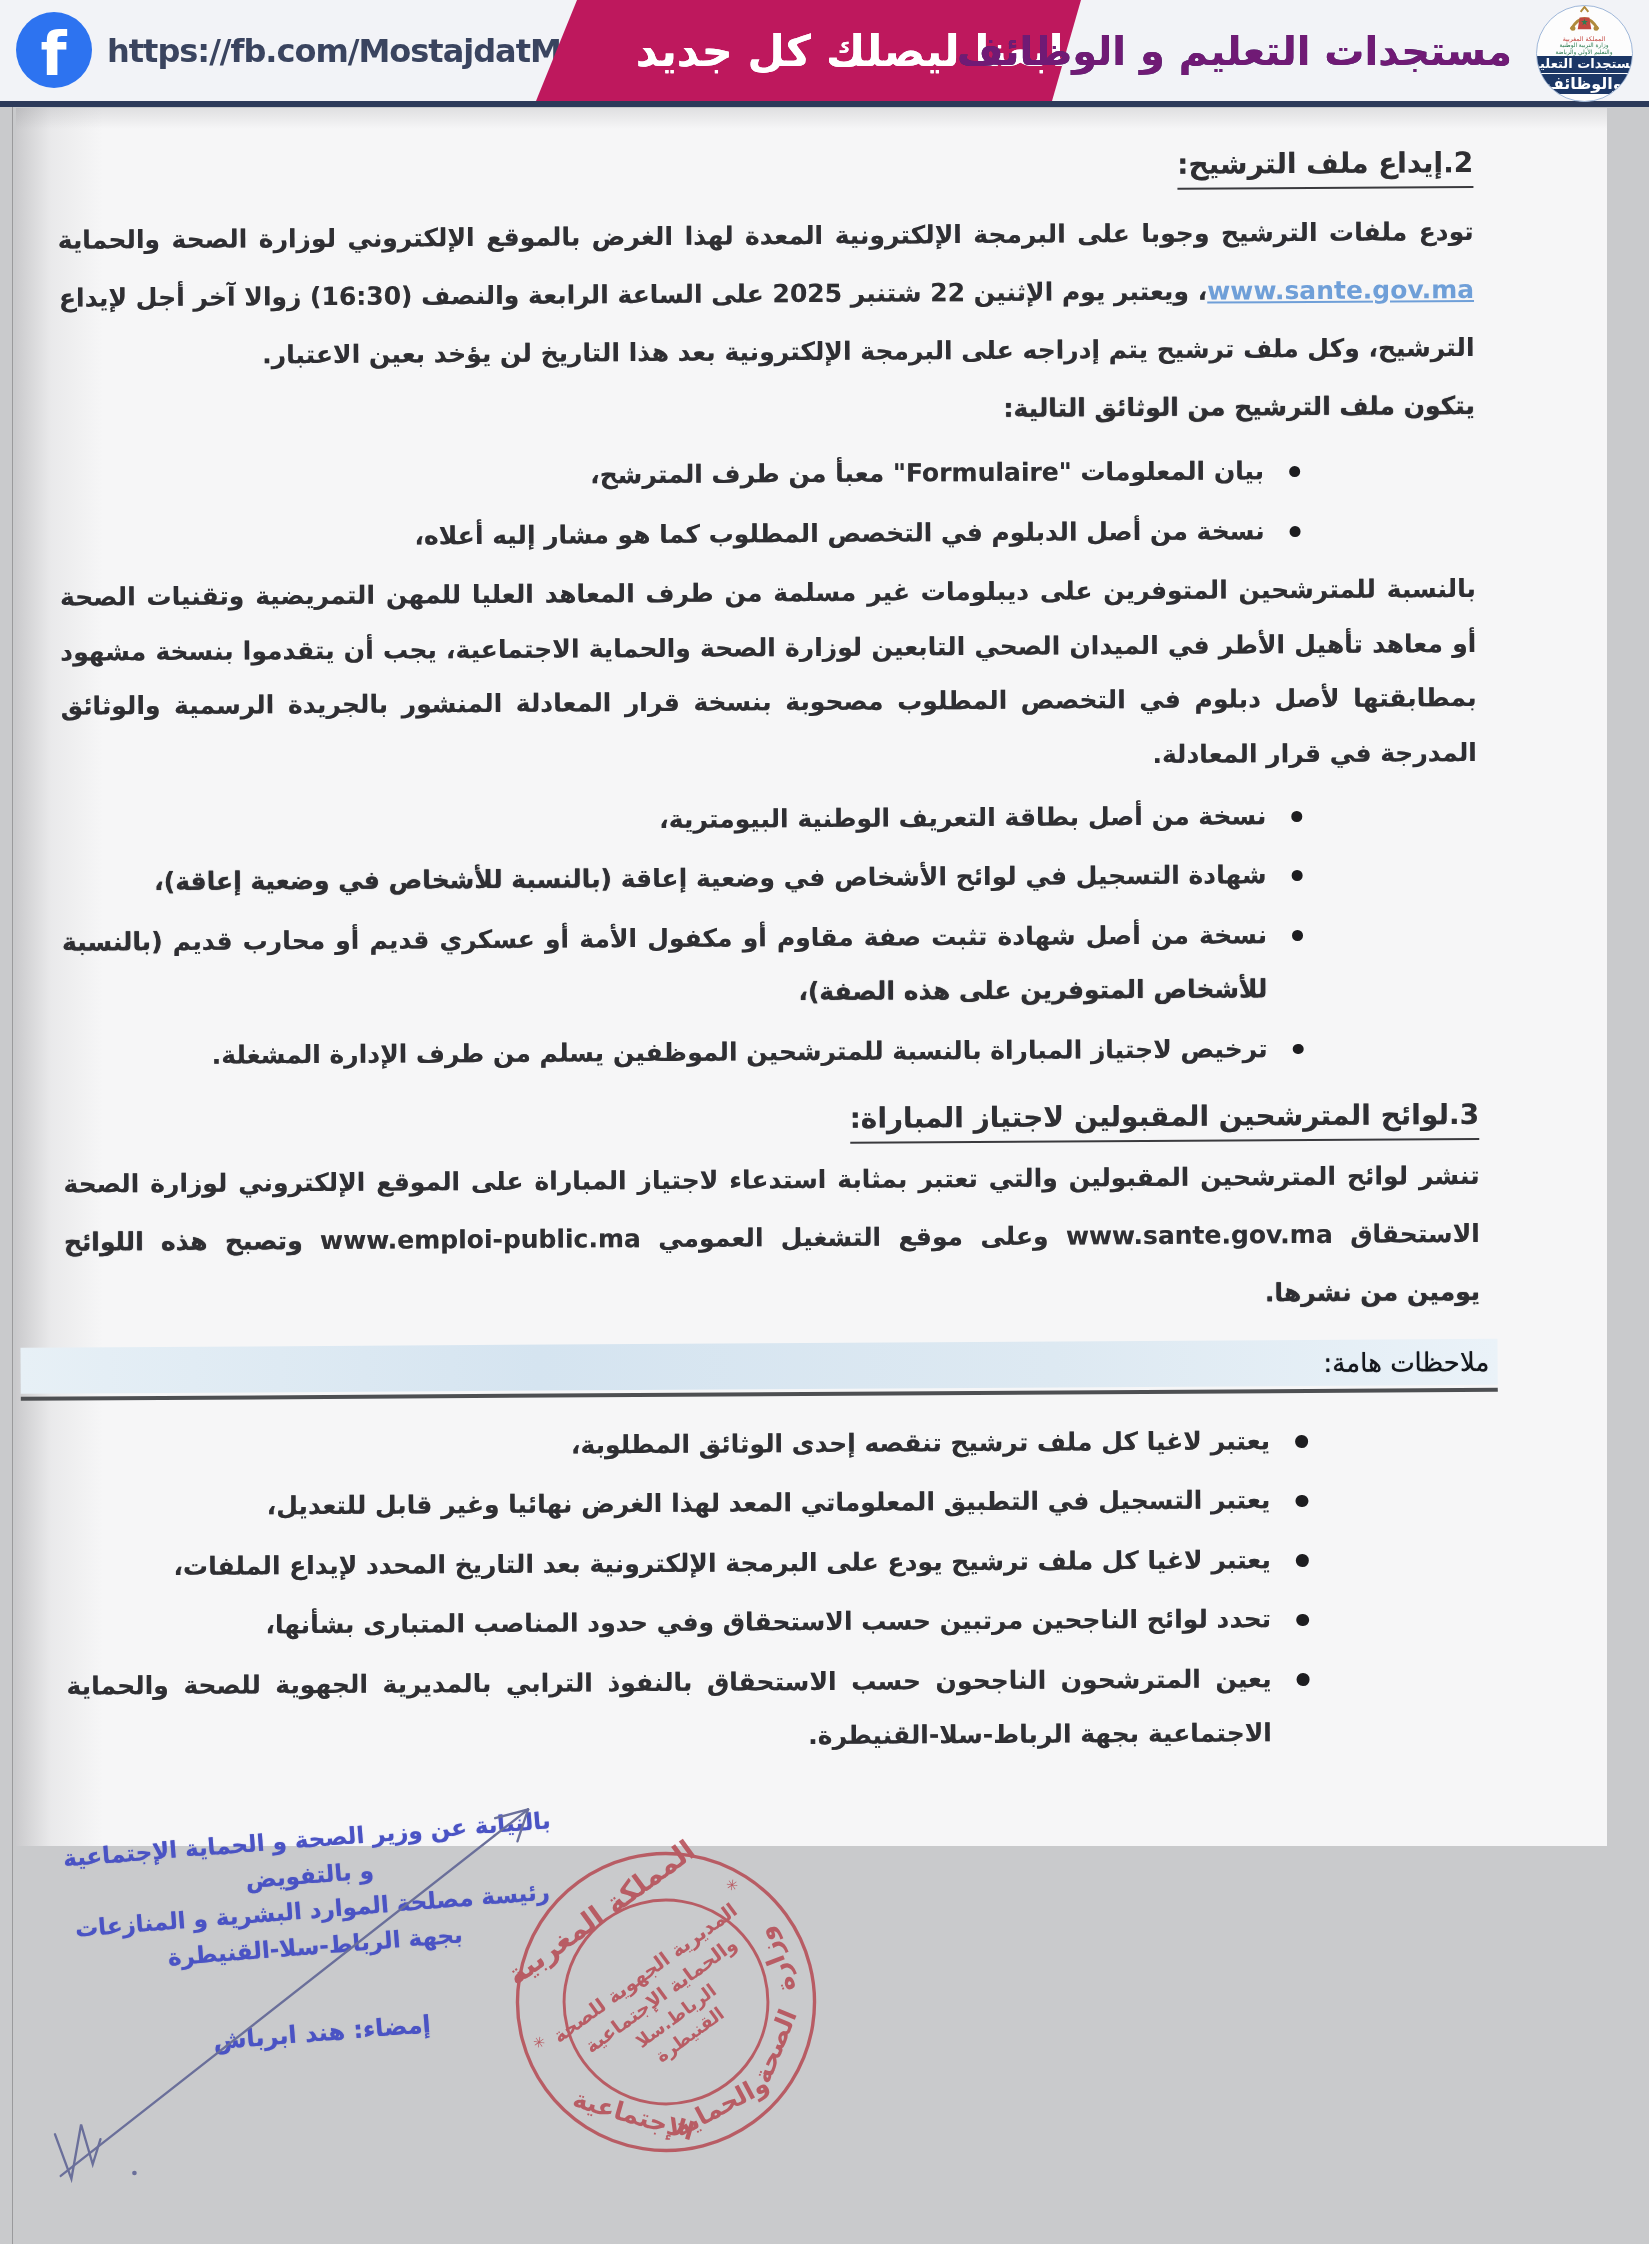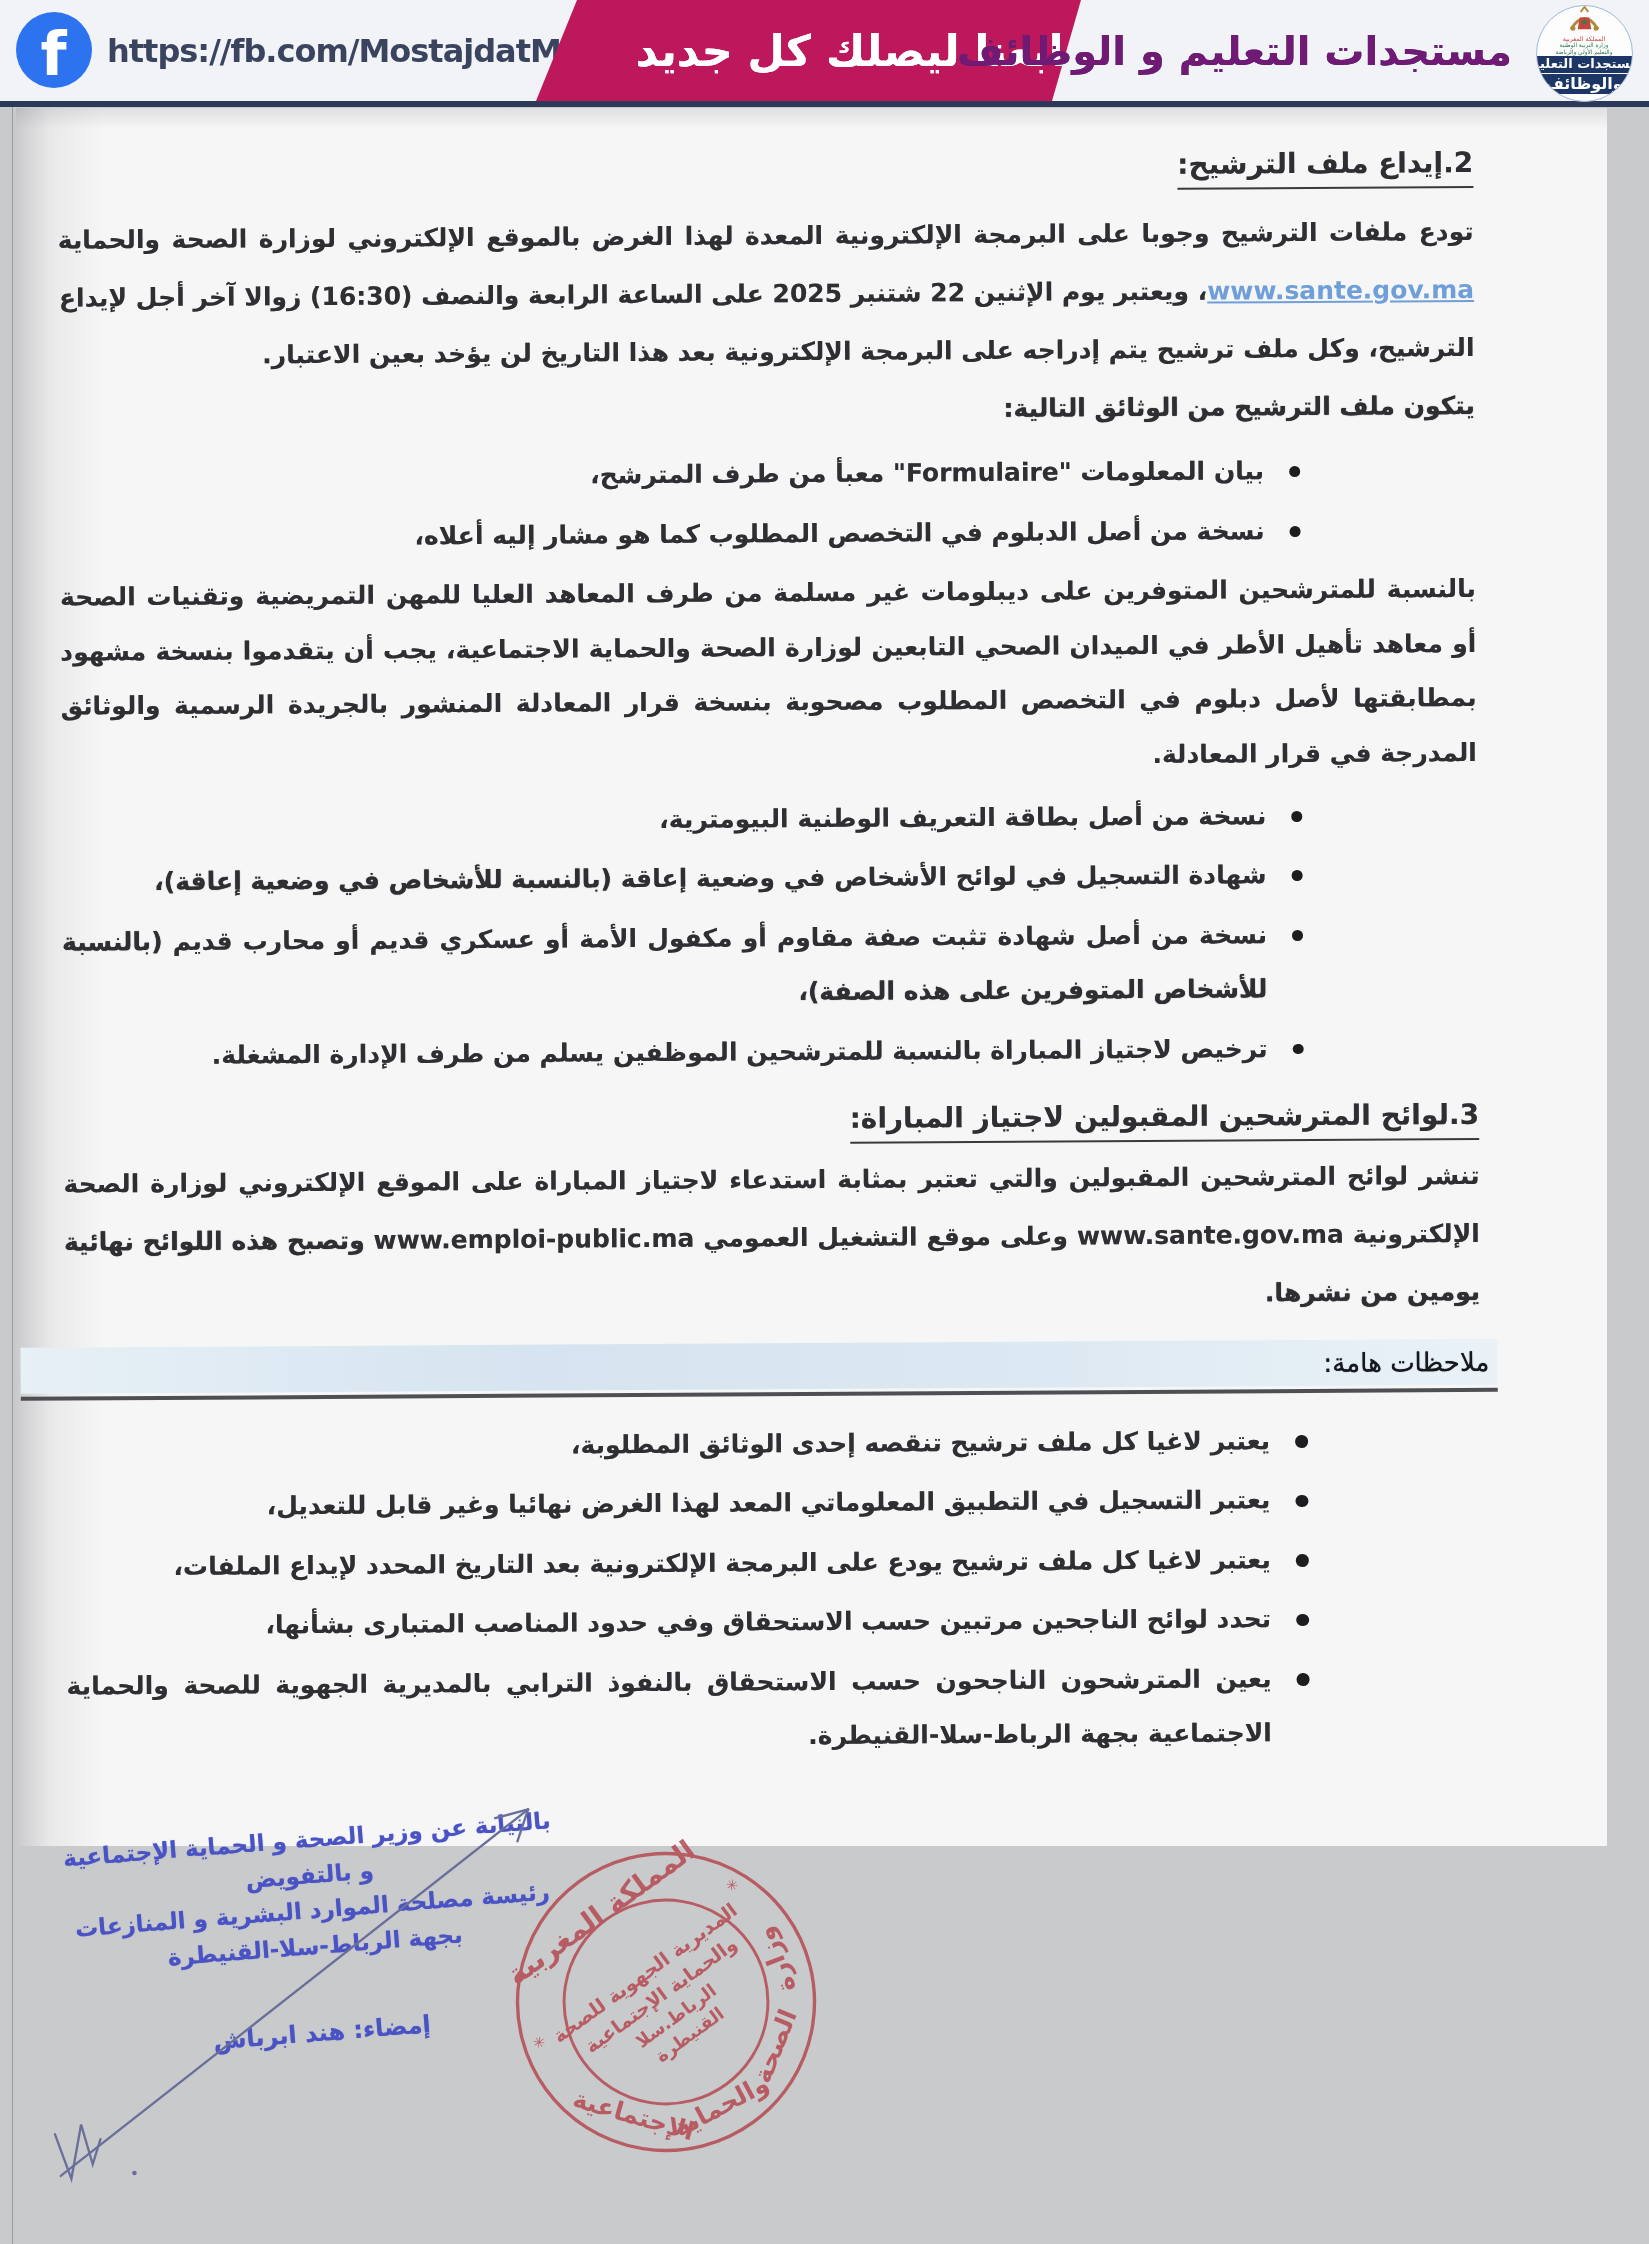--- a/index.html
+++ b/index.html
@@ -183,21 +183,21 @@
       <li><span>نسخة من أصل شهادة تثبت صفة مقاوم أو مكفول الأمة أو عسكري قديم أو محارب قديم </span><span class="xbold">(بالنسبة للأشخاص المتوفرين على هذه الصفة)،</span></li>
       <li><span>ترخيص لاجتياز المباراة بالنسبة للمترشحين الموظفين يسلم من طرف الإدارة المشغلة.</span><span class="xbold"></span></li>
     </ul>
 
     <div class="sec3-title-row">
       <span class="h-underline">3.لوائح المترشحين المقبولين لاجتياز المباراة:</span>
     </div>
 
     <div class="line just">تنشر لوائح المترشحين المقبولين والتي تعتبر بمثابة استدعاء لاجتياز المباراة على الموقع الإلكتروني لوزارة الصحة والحماية</div>
     <div class="line just">
-      <span>الإلكترونية </span><span class="plain-url">www.sante.gov.ma</span><span> وعلى موقع التشغيل العمومي </span><span class="plain-url">www.emploi-public.ma</span><span class="xbold"> وتصبح هذه اللوائح نهائية بعد</span>
+      <span>الاستحقاق </span><span class="plain-url">www.sante.gov.ma</span><span> وعلى موقع التشغيل العمومي </span><span class="plain-url">www.emploi-public.ma</span><span class="xbold"> وتصبح هذه اللوائح نهائية بعد</span>
     </div>
     <div class="line xbold">يومين من نشرها.</div>
 
     <div class="notes-strip">
       <span>ملاحظات هامة:</span>
     </div>
     <div class="notes-rule"></div>
 
     <ul class="notelist">
       <li>يعتبر لاغيا كل ملف ترشيح تنقصه إحدى الوثائق المطلوبة،</li>

